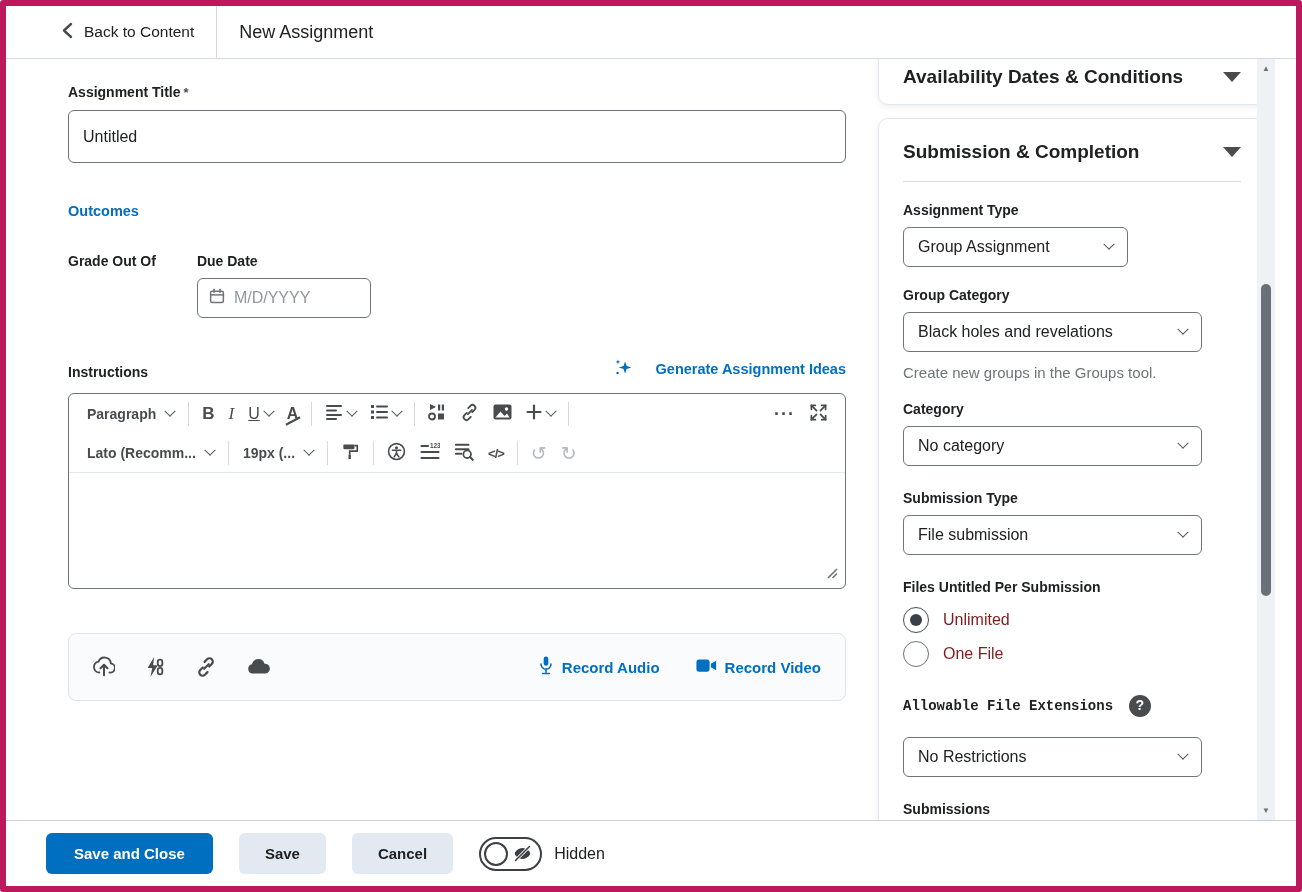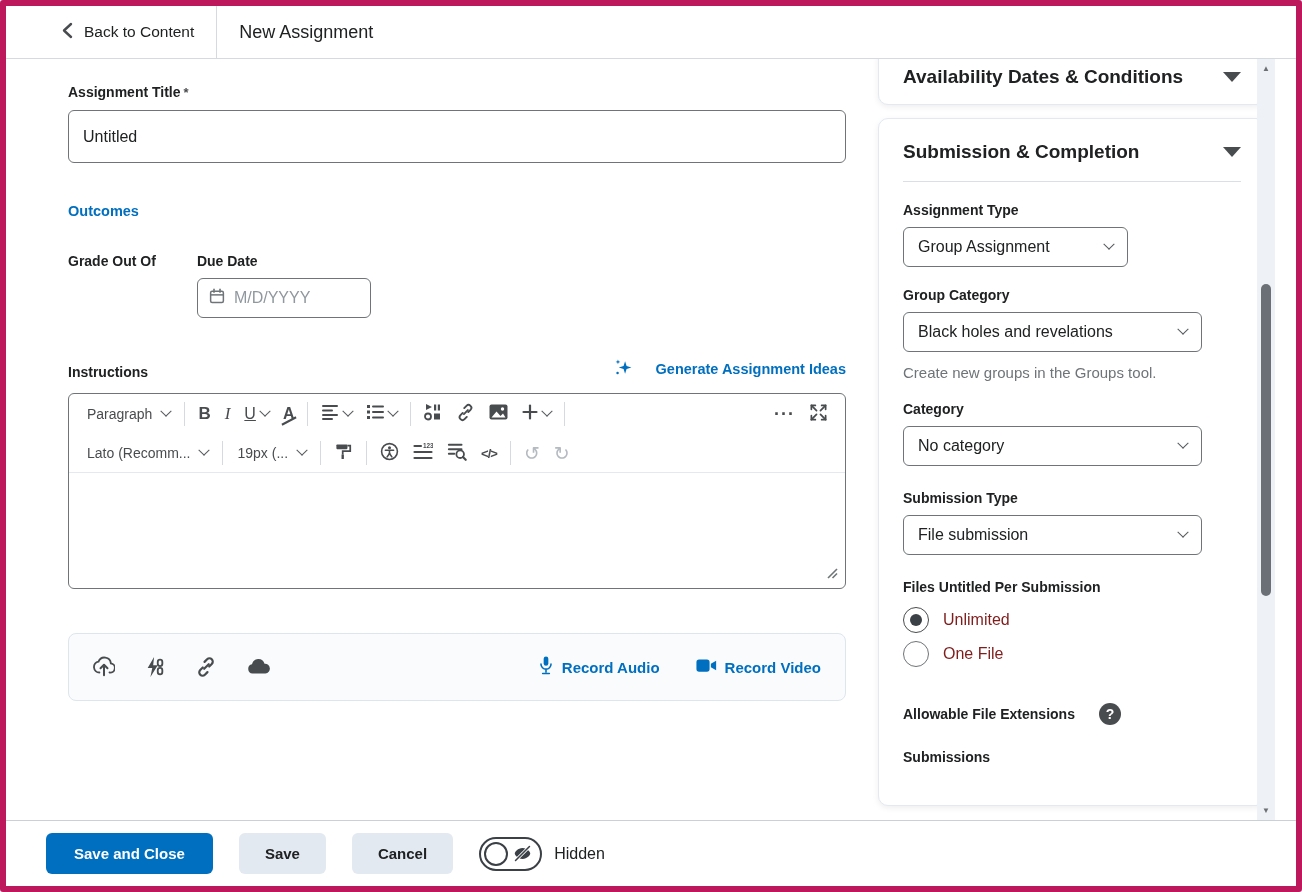--- a/index.html
+++ b/index.html
@@ -32,21 +32,21 @@
 
   .instructions-row { display:flex; justify-content:space-between; align-items:flex-end; margin-top:40px; width:778px; }
   .gen-ideas { display:flex; align-items:center; gap:23px; color:#006fbf; font-size:14.5px; font-weight:bold; cursor:pointer; }
 
   
   .editor { width:778px; height:196px; border:1px solid #6e7477; border-radius:6px; margin-top:13px; background:#fff; position:relative; display:flex; flex-direction:column; }
   .tb-row { display:flex; align-items:center; padding:0 10px; height:40px; flex:0 0 40px; }
   .tb-row2 { height:38px; flex:0 0 38px; }
   .tb-btn { display:flex; align-items:center; gap:5px; padding:4px 7px; border-radius:4px; cursor:pointer; color:#494c4e; }
   .tb-sep { width:1px; height:24px; background:#d4dae0; margin:0 6px; }
-  .tb-dd { display:flex; align-items:center; gap:10px; font-size:14px; color:#494c4e; padding:4px 8px; cursor:pointer; }
+  .tb-dd { display:flex; align-items:center; gap:10px; font-size:14px; color:#494c4e; padding:4px 8px; cursor:pointer;font-weight:bold; }
   .glyph-b { font-weight:bold; font-size:17px; }
   .glyph-i { font-style:italic; font-family:"Liberation Serif", serif; font-size:17px; }
   .glyph-u { font-size:16px; text-decoration:underline; }
   .glyph-a { font-size:16px; font-weight:bold; position:relative; }
   .glyph-a::after { content:""; position:absolute; left:-2px; bottom:1px; width:16px; height:2px; background:#494c4e; transform:rotate(-28deg); }
   .glyph-code { font-size:13px; font-weight:bold; letter-spacing:-1px; }
   .glyph-more { font-size:18px; font-weight:bold; letter-spacing:1px; color:#494c4e; }
   .muted-btn { color:#b4bac0; font-size:19px; }
   .chev { width:8px; height:8px; border-right:1.8px solid #565a5c; border-bottom:1.8px solid #565a5c; transform:rotate(45deg) translate(-2px,-2px); }
   .tb-spacer { flex:1 1 auto; }
@@ -74,21 +74,21 @@
   .select { height:40px; border:1px solid #6e7477; border-radius:6px; background:#fff; display:flex; align-items:center; justify-content:space-between; padding:0 14px; margin-top:9px; font-size:16px; color:#202122; cursor:pointer; }
   .sel-225 { width:225px; }
   .sel-299 { width:299px; }
   .helper { font-size:15px; color:#6e7477; margin-top:12px; }
   .radio-row { display:flex; align-items:center; gap:14px; margin-top:12px; cursor:pointer; }
   .radio-row + .radio-row { margin-top:8px; }
   .radio { width:26px; height:26px; border-radius:50%; background:#fff; border:1px solid #6e7477; display:flex; align-items:center; justify-content:center; }
   .radio.checked { border:1.5px solid #494c4e; }
   .radio.checked::after { content:""; width:12px; height:12px; border-radius:50%; background:#3b4046; }
   .radio-lbl { font-size:16px; color:#7f1d1d; }
-  .ext-row { display:flex; align-items:center; gap:24px; margin-top:36px; }
+  .ext-row { display:flex; align-items:center; gap:16px; margin-top:28px;font-family:Liberation Mono, monospace; }
   .ext-row .fld-lbl { margin-top:0; }
   .help-circle { width:22px; height:22px; border-radius:50%; background:#494c4e; color:#fff; font-size:14px; font-weight:bold; display:flex; align-items:center; justify-content:center; cursor:pointer; }
   .mt-extra { margin-top:24px; }
 
   
   .scrollbar { position:absolute; top:0; bottom:0; right:21px; width:18px; background:#eef1f5; }
   .scroll-arrow { position:absolute; left:0; width:18px; text-align:center; font-size:8px; color:#6b7076; cursor:pointer; }
   .scroll-up { top:5px; }
   .scroll-down { bottom:5px; }
   .scroll-thumb { position:absolute; left:4px; width:10px; top:225px; height:312px; border-radius:5px; background:#6b7076; cursor:grab; }
@@ -441,20 +441,24 @@
         </div>
         <div class="radio-row">
           <span class="radio"></span>
           <span class="radio-lbl">One File</span>
         </div>
 
         <div class="ext-row">
           <span class="fld-lbl">Allowable File Extensions</span>
           <span class="help-circle">?</span>
         </div>
+        <div class="select sel-299" style="margin-top:20px;">
+          <span>No Restrictions</span>
+          <span class="chev"></span>
+        </div>
 
         <div class="fld-lbl" style="margin-top:24px;">Submissions</div>
       </div>
     </div>
 
     <div class="scrollbar">
       <span class="scroll-arrow scroll-up">▲</span>
       <div class="scroll-thumb"></div>
       <span class="scroll-arrow scroll-down">▼</span>
     </div>

